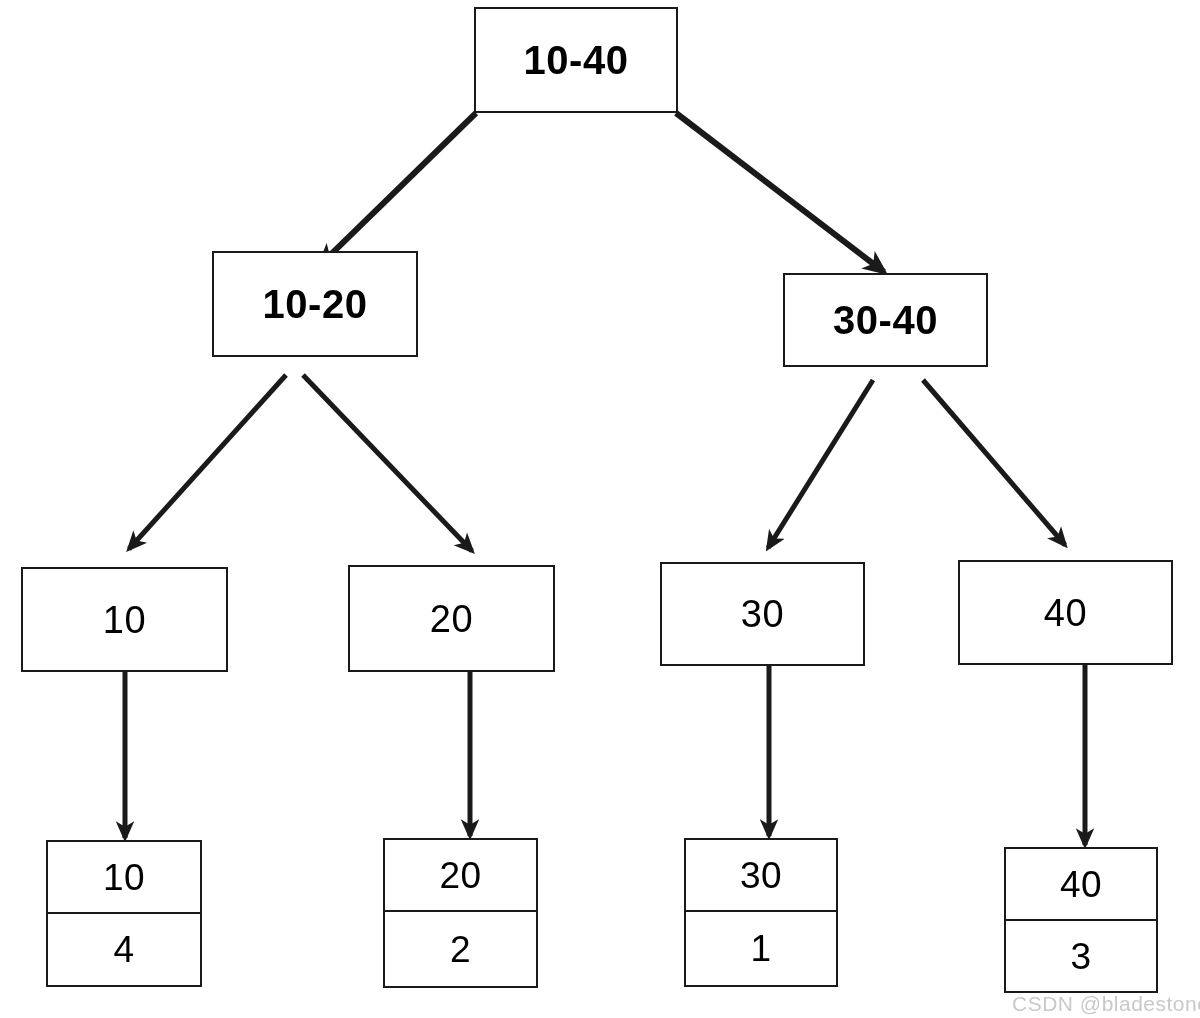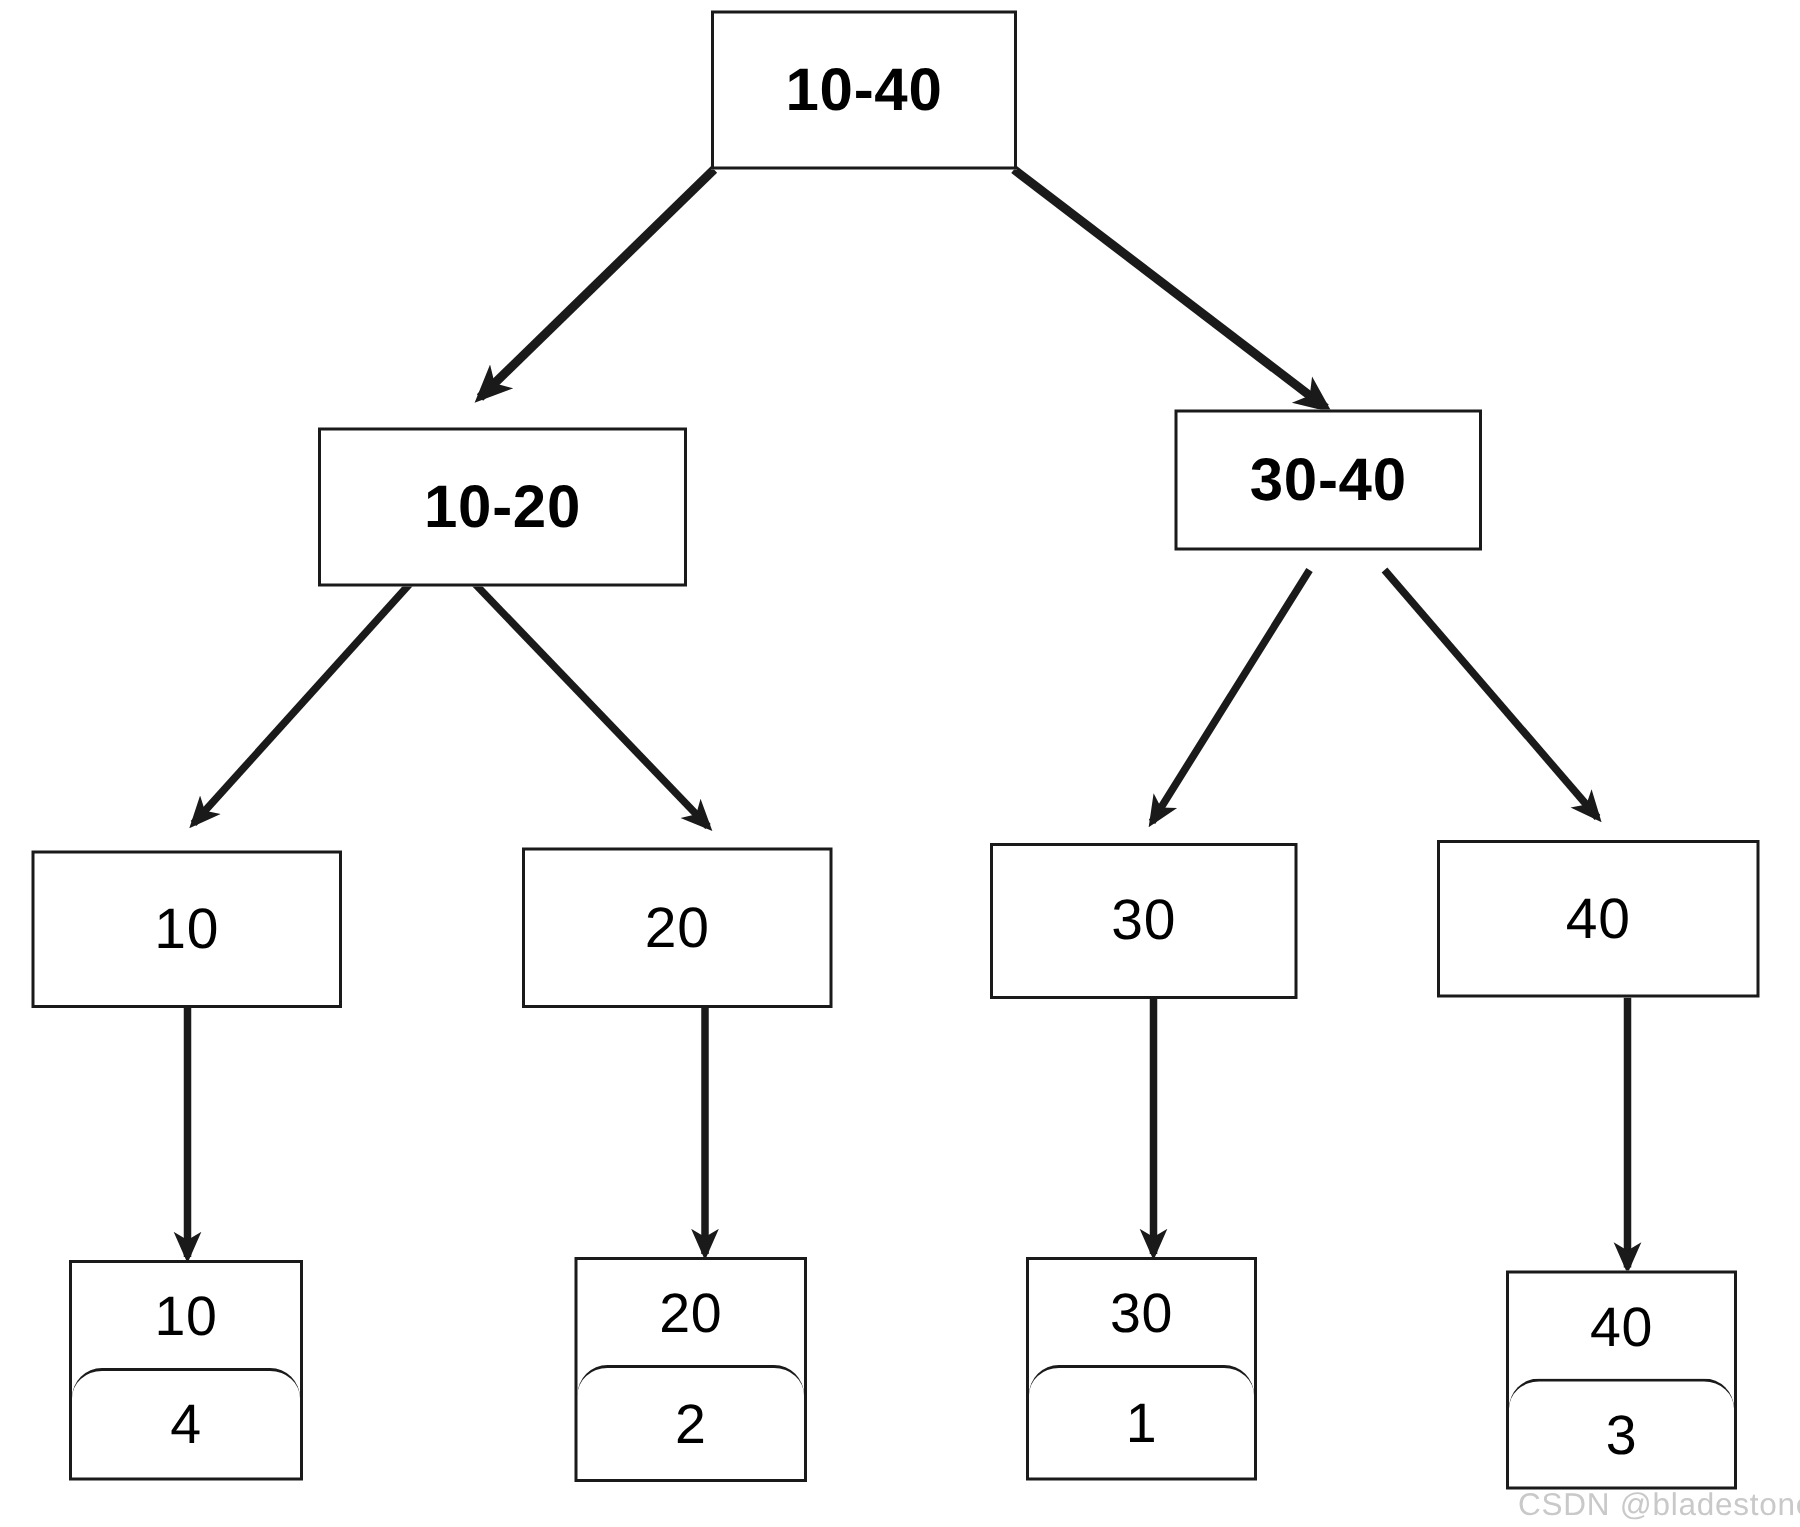--- a/index.html
+++ b/index.html
@@ -37,21 +37,20 @@
   }
   .node .cell {
     flex: 1 1 auto;
     display: flex;
     align-items: center;
     justify-content: center;
     font-size: 40px;
     color: #000000;
     line-height: 1;
     letter-spacing: 0.5px;
-    border-radius: 20px;
   }
   .node.range .cell {
     font-weight: 700;
     font-size: 40px;
   }
   .node.leafpair .cell {
     font-weight: 400;
     font-size: 37px;
   }
   .node.leafpair .cell.second {
@@ -91,21 +90,21 @@
       <line x1="125" y1="672" x2="125" y2="838" stroke="#1a1a1a" stroke-width="5" stroke-linecap="butt" marker-end="url(#arrowhead)"></line>
       <line x1="470" y1="672" x2="470" y2="836" stroke="#1a1a1a" stroke-width="5" stroke-linecap="butt" marker-end="url(#arrowhead)"></line>
       <line x1="769" y1="666" x2="769" y2="836" stroke="#1a1a1a" stroke-width="5" stroke-linecap="butt" marker-end="url(#arrowhead)"></line>
       <line x1="1085" y1="665" x2="1085" y2="845" stroke="#1a1a1a" stroke-width="5" stroke-linecap="butt" marker-end="url(#arrowhead)"></line>
     </svg>
 
   <div id="node-layer">
       <div class="node range" style="left: 474px; top: 7px; width: 204px; height: 106px; border-color: rgb(26, 26, 26);">
         <div class="cell" style="color: rgb(0, 0, 0);">10-40</div>
       </div>
-      <div class="node range" style="left: 212px; top: 285px; width: 246px; height: 106px; border-color: rgb(26, 26, 26);">
+      <div class="node range" style="left: 212px; top: 251px; width: 206px; height: 106px; border-color: rgb(26, 26, 26);">
         <div class="cell" style="color: rgb(0, 0, 0);">10-20</div>
       </div>
       <div class="node range" style="left: 783px; top: 273px; width: 205px; height: 94px; border-color: rgb(26, 26, 26);">
         <div class="cell" style="color: rgb(0, 0, 0);">30-40</div>
       </div>
       <div class="node single" style="left: 21px; top: 567px; width: 207px; height: 105px; border-color: rgb(26, 26, 26);">
         <div class="cell" style="color: rgb(0, 0, 0);">10</div>
       </div>
       <div class="node single" style="left: 348px; top: 565px; width: 207px; height: 107px; border-color: rgb(26, 26, 26);">
         <div class="cell" style="color: rgb(0, 0, 0);">20</div>

